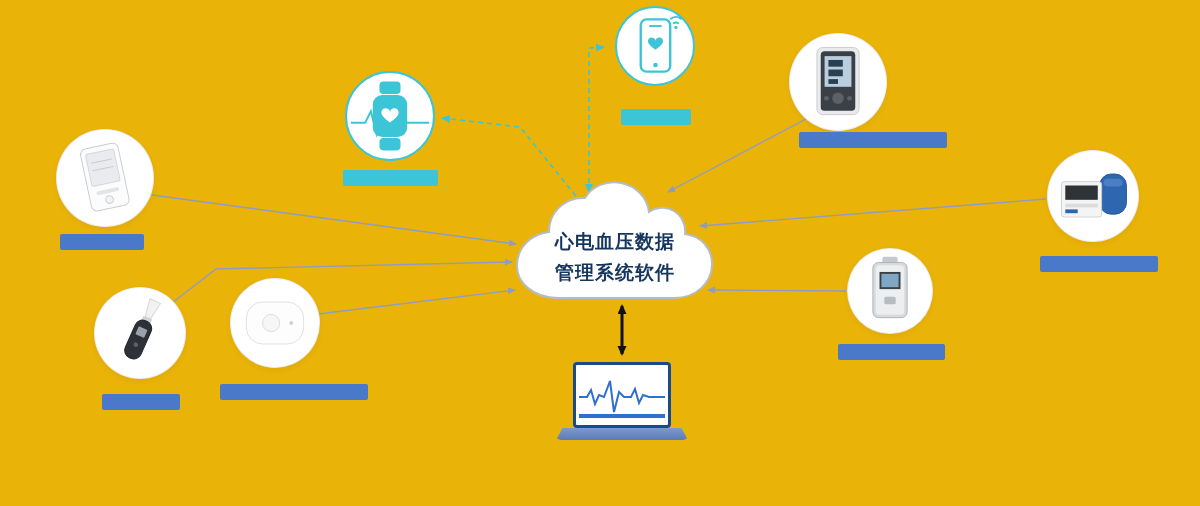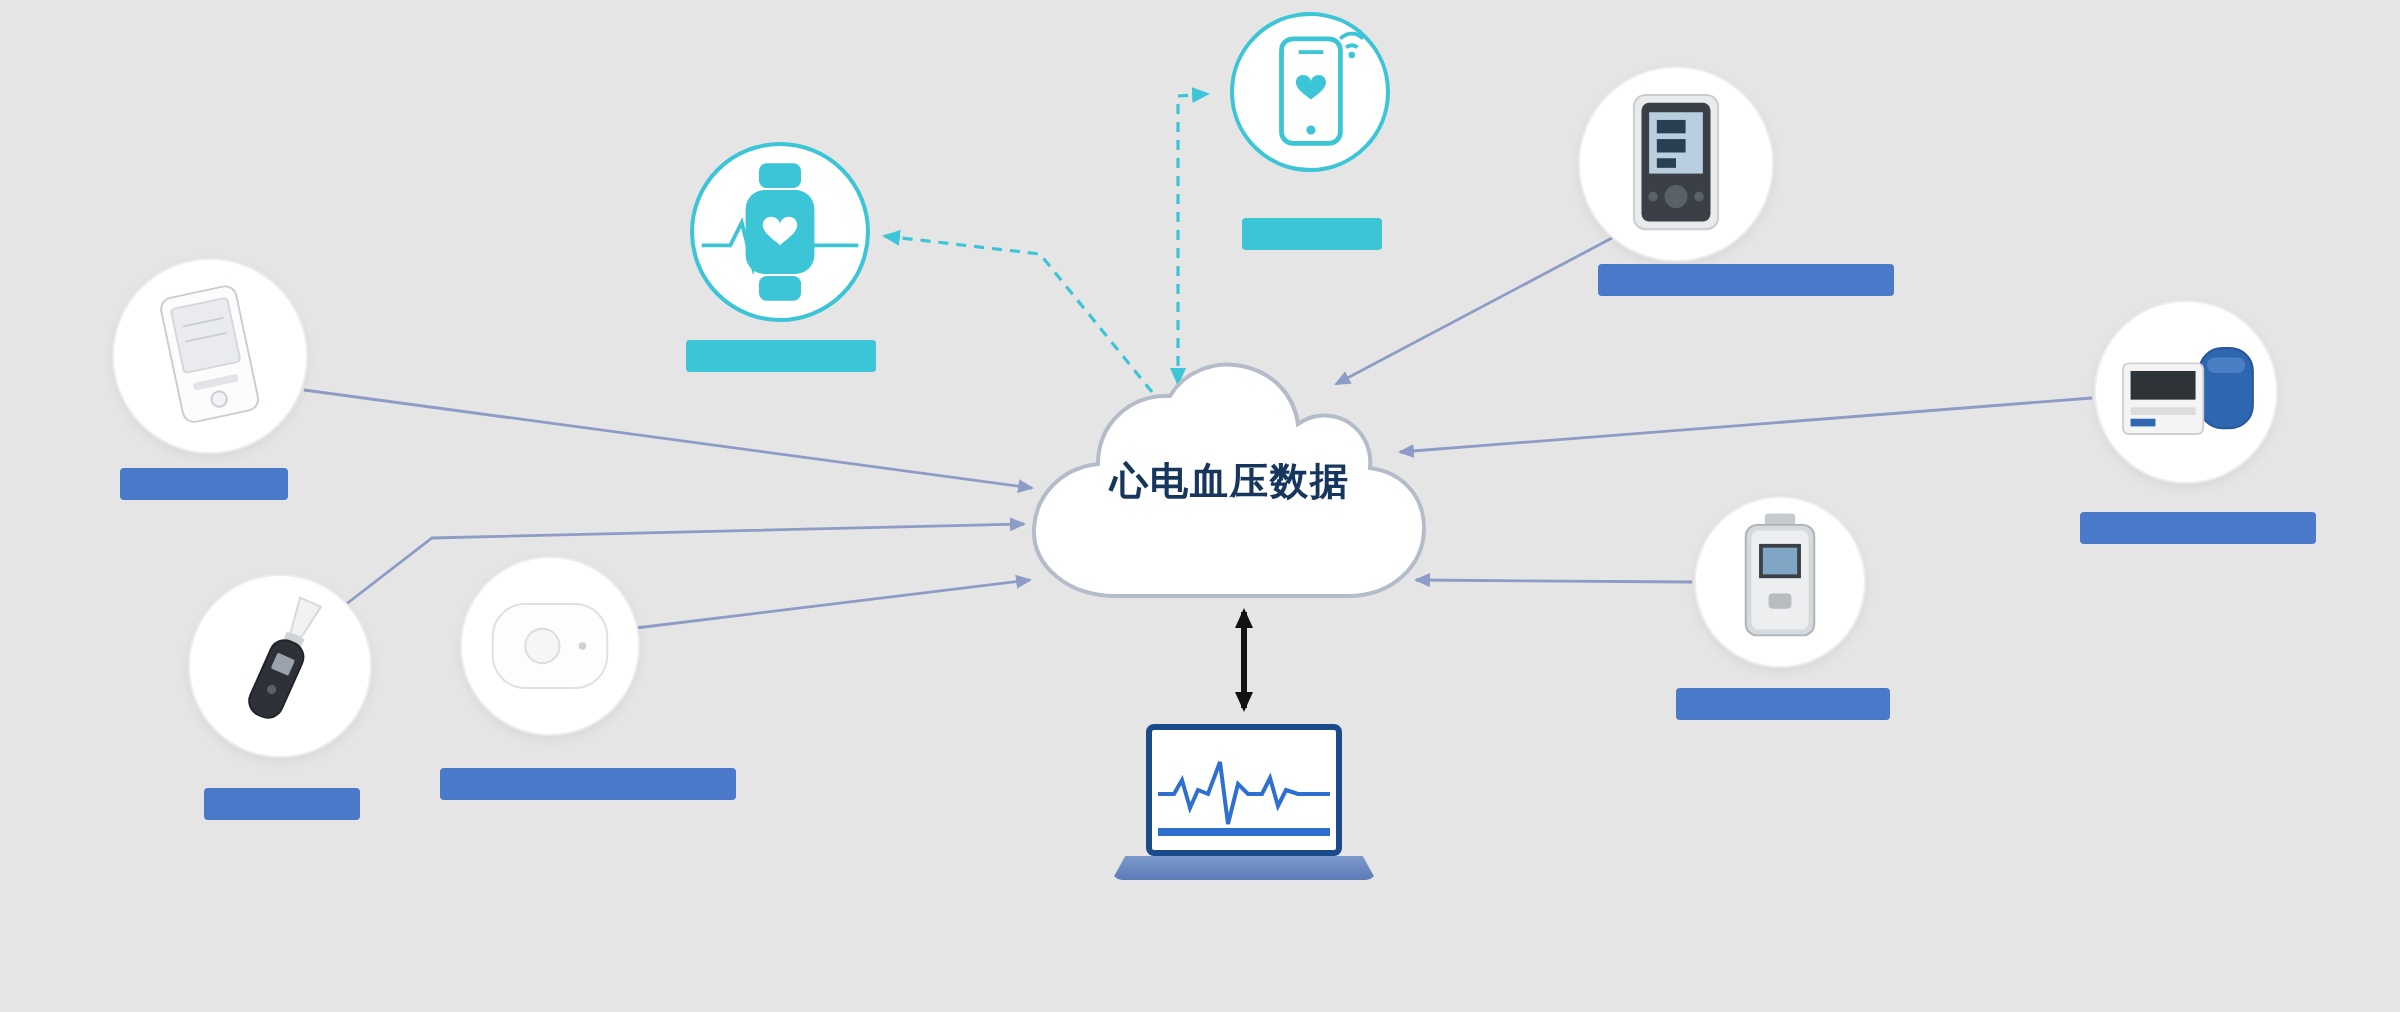--- a/index.html
+++ b/index.html
@@ -1,18 +1,18 @@
 <!DOCTYPE html>
 <html style="--teal: #3cc5d6; --label_blue: #4a79c9; --connector: #8d9cc6; --cloud_border: #b5bcc9; --cloud_text: #16365d; --laptop_frame: #1b4a8a; --laptop_wave: #2e6fd0; --laptop_base: #5c7cb8; --arrow_dark: #111111;"><head>
 <meta charset="utf-8">
 <style>
   * { margin:0; padding:0; box-sizing:border-box; }
   html,body { background:#fff; }
   body { font-family:"DejaVu Sans","Liberation Sans",sans-serif; }
-  #canvas { position:relative; width:1200px; height:506px; background:#e5e5e5; overflow:hidden; }
+  #canvas { position:relative; width:1200px; height:506px; background:#eab308; overflow:hidden; }
 
   
   #connectors { position:absolute; left:0; top:0; z-index:1; }
   .conn { stroke:var(--connector,#8d9cc6); stroke-width:1.4; fill:none; }
   .fill-conn { fill:var(--connector,#8d9cc6); }
   .dash { stroke:var(--teal,#3cc5d6); stroke-width:1.6; fill:none; stroke-dasharray:5 4; }
   .fill-teal { fill:var(--teal,#3cc5d6); }
   .stroke-teal { stroke:var(--teal,#3cc5d6); }
   .karrow { stroke:var(--arrow_dark,#111); stroke-width:3; }
   .fill-dark { fill:var(--arrow_dark,#111); }
@@ -91,20 +91,21 @@
              C 41 32, 57 17, 77 18
              C 84 6, 99 0, 113 3
              C 128 6, 139 17, 141 32
              C 148 27, 158 26, 166 31
              C 174 36, 178 45, 177 54
              C 193 56, 204 68, 204 84
              C 204 103, 188 118, 166 118 Z"></path>
   </svg>
   <div id="cloud-text">
     <div>心电血压数据</div>
+    <div>管理系统软件</div>
   </div>
 
   <div class="node teal-ring" style="left:345px;top:71px;width:90px;height:90px;">
     <svg width="86" height="86" viewBox="0 0 90 90">
       <polyline class="stroke-teal" fill="none" stroke-width="2" points="4,52 19,52 25,40 31,64 36,48 42,52 86,52"></polyline>
       <rect x="34" y="9" width="22" height="13" rx="4" class="fill-teal"></rect>
       <rect x="34" y="68" width="22" height="13" rx="4" class="fill-teal"></rect>
       <rect x="27" y="23" width="36" height="44" rx="10" class="fill-teal"></rect>
       <path fill="#ffffff" transform="translate(45,37) scale(0.82)" d="M0 5 C 0 2, -3 0, -5.5 0 C -9 0, -11 2.5, -11 5.5 C -11 10, -5 14, 0 18 C 5 14, 11 10, 11 5.5 C 11 2.5, 9 0, 5.5 0 C 3 0, 0 2, 0 5 Z"></path>
     </svg>

